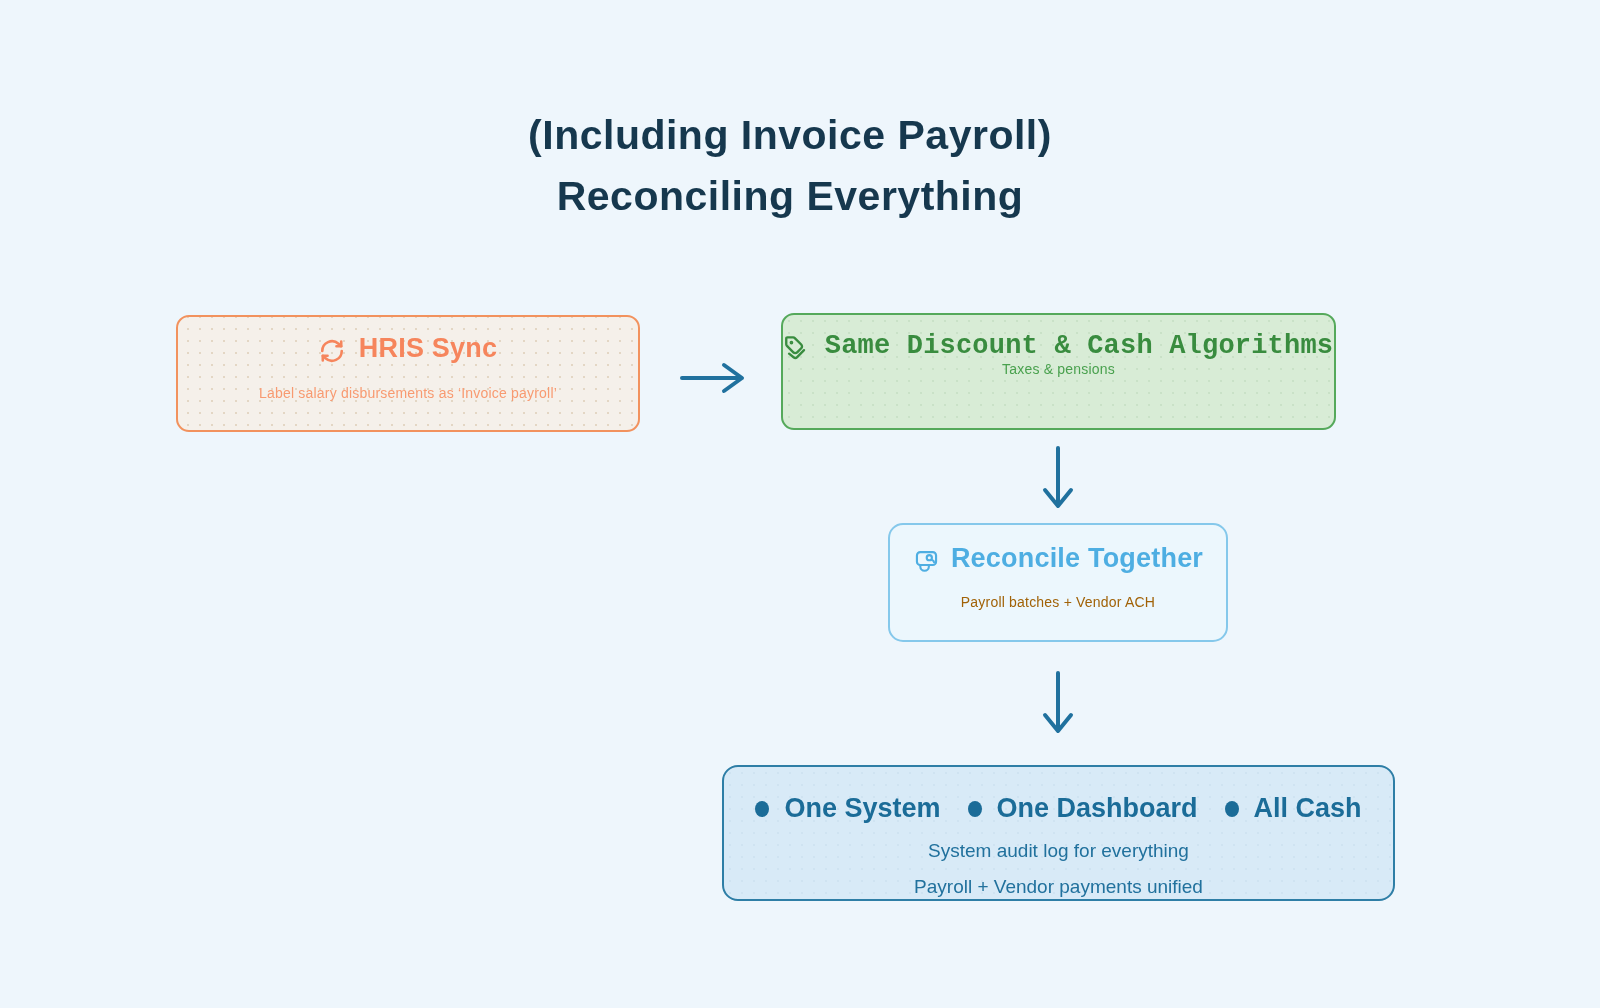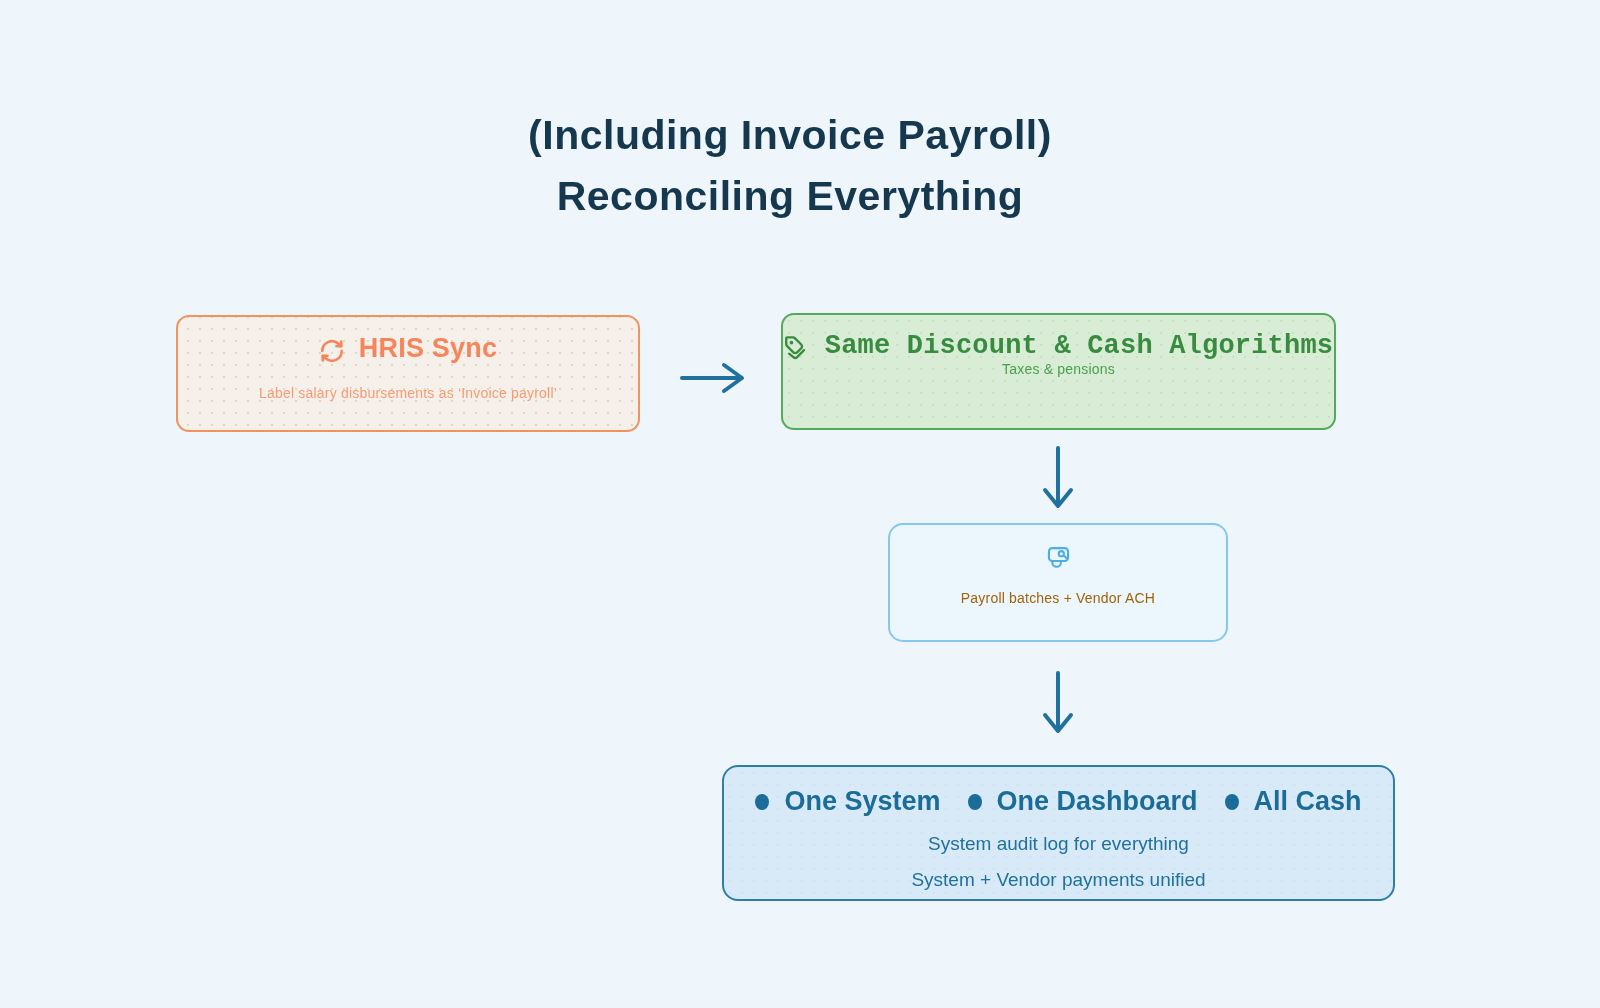--- a/index.html
+++ b/index.html
@@ -105,20 +105,21 @@
     display:flex;
     align-items:center;
     justify-content:center;
     gap:27px;
     margin-top:19px;
   }
   .bullet-item{
     display:flex;
     align-items:center;
     gap:15px;
+    margin-top:7px;
   }
   .bullet-dot{
     width:14px;height:16px;
     border-radius:50%;
     background:#1b6c98;
     flex:0 0 auto;
   }
   .bullet-label{
     font-size:27px;
     font-weight:700;
@@ -199,20 +200,21 @@
   <div class="node node-rec">
     <div class="node-title-row">
       <span class="icon">
         <svg width="27" height="27" viewBox="0 0 24 24" stroke="#4eaee2" stroke-width="1.9" fill="none" stroke-linecap="round" stroke-linejoin="round">
           <rect x="3.5" y="4.5" width="17" height="11.5" rx="3"></rect>
           <circle cx="14.5" cy="9.5" r="2.3"></circle>
           <path d="M16.8 11.5c1.2.4 1.9 1 1.9 2"></path>
           <path d="M6.5 16v1.3a3.8 3.8 0 0 0 7.6 0V16"></path>
         </svg>
       </span>
+      <span class="node-title">Reconcile Together</span>
     </div>
     <div class="node-sub">Payroll batches + Vendor ACH</div>
   </div>
 
   <svg class="arrow arrow-v2" width="36" height="70" viewBox="0 0 36 70">
     <line x1="18" y1="4" x2="18" y2="58"></line>
     <polyline points="5,46 18,62 31,46"></polyline>
   </svg>
 
   <div class="node node-out">
@@ -224,16 +226,16 @@
       <div class="bullet-item">
         <span class="bullet-dot"></span>
         <span class="bullet-label">One Dashboard</span>
       </div>
       <div class="bullet-item">
         <span class="bullet-dot"></span>
         <span class="bullet-label">All Cash</span>
       </div>
     </div>
     <div class="out-line out-line-1">System audit log for everything</div>
-    <div class="out-line out-line-2">System + Vendor payments unified</div>
+    <div class="out-line out-line-2">Payroll + Vendor payments unified</div>
   </div>
 
 </div>
 
 </body></html>

